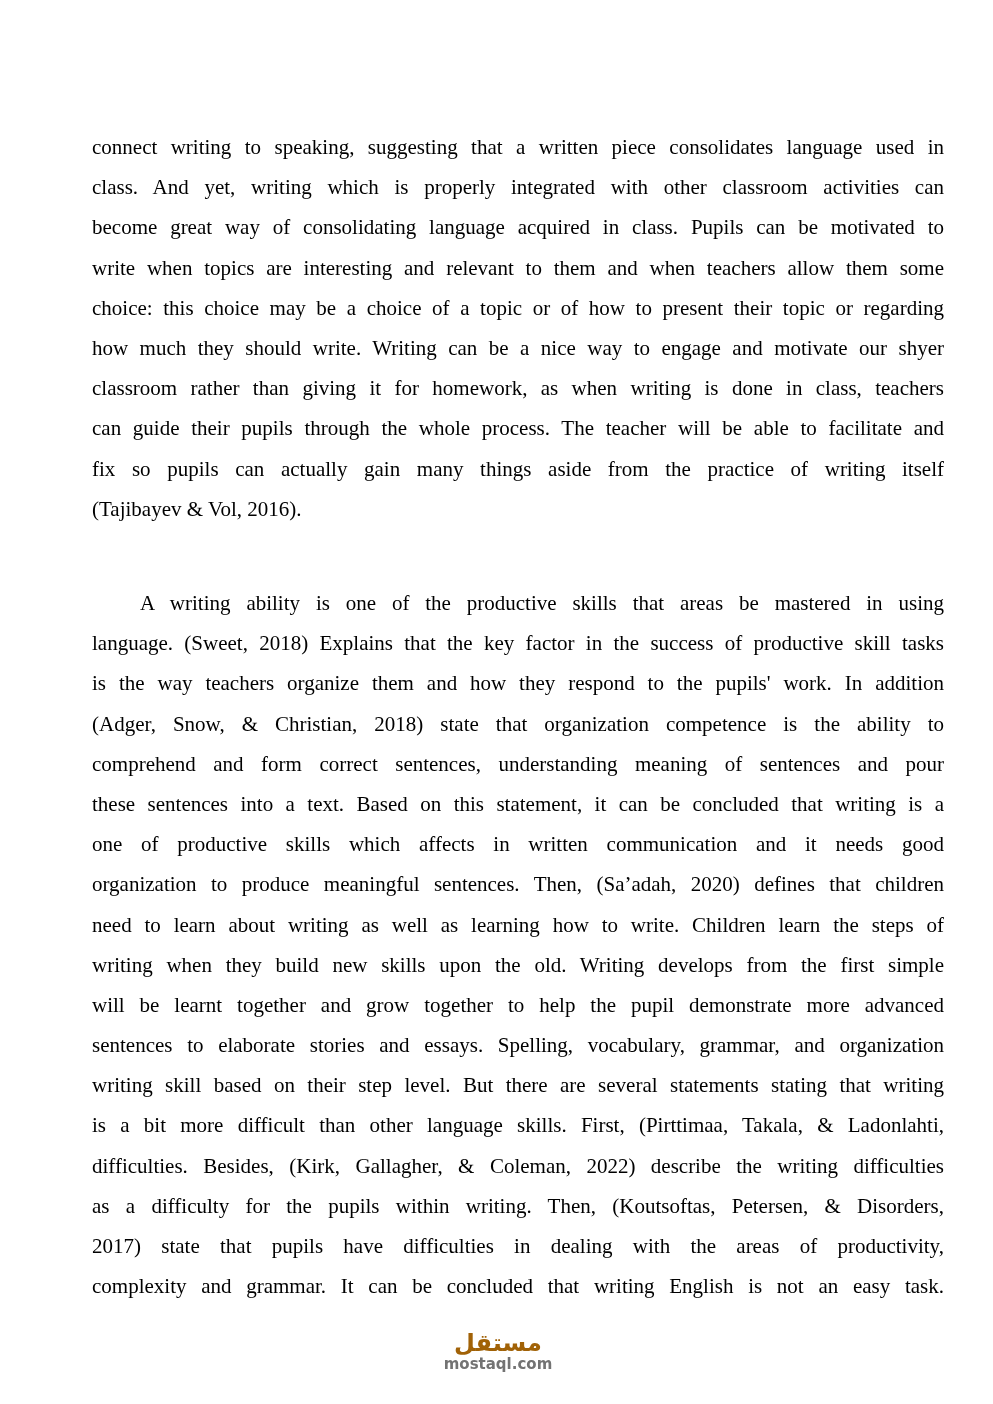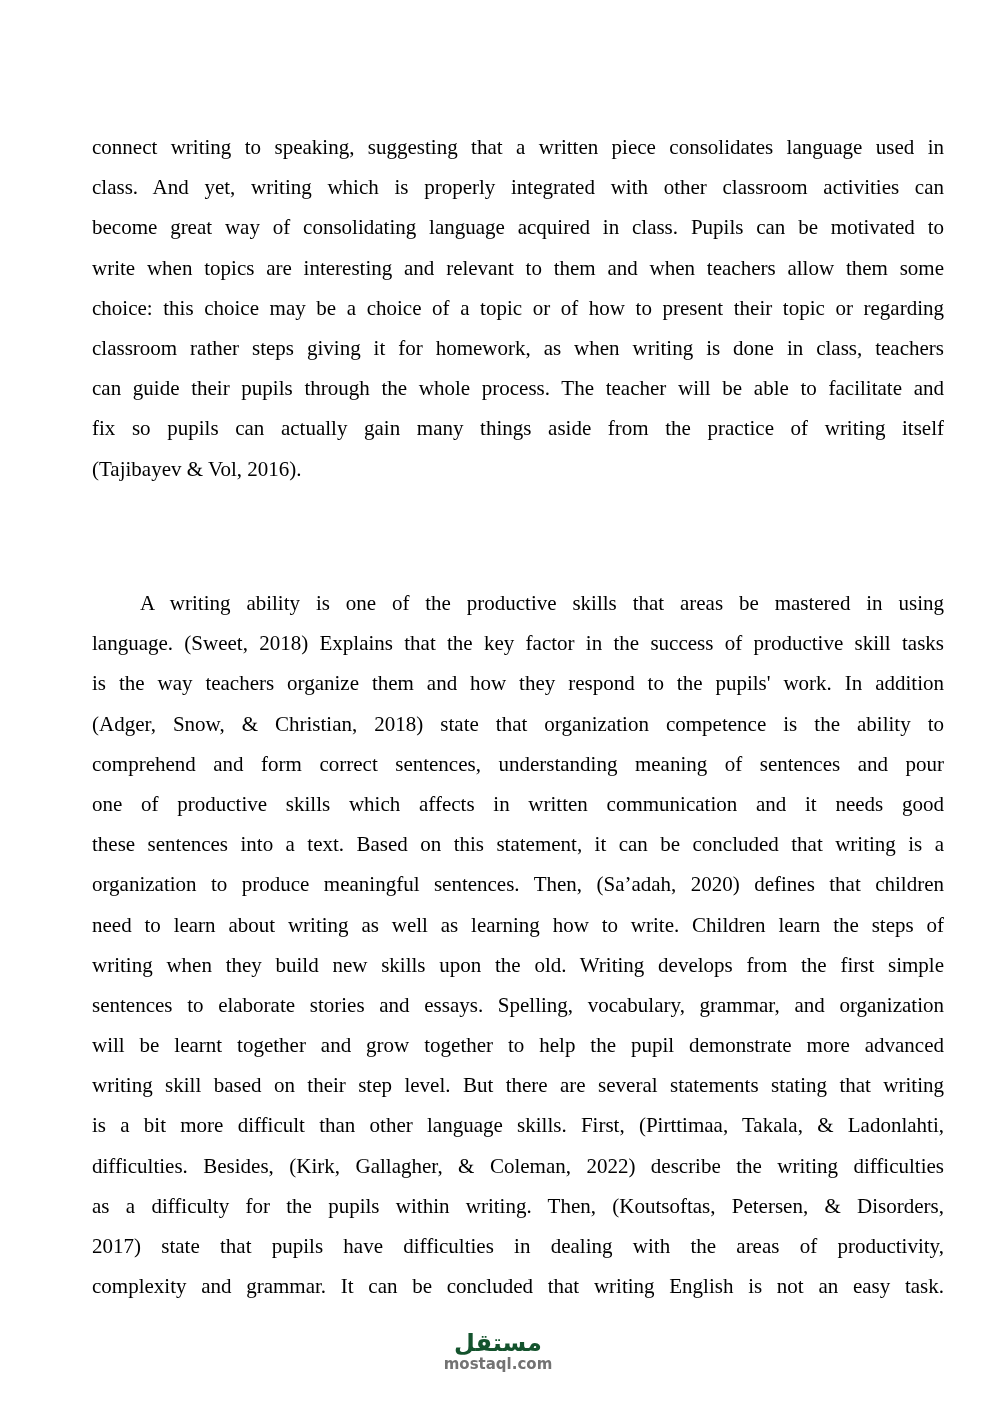--- a/index.html
+++ b/index.html
@@ -52,60 +52,61 @@
       text-align: center;
       color: #d4d4d4;
       font-family: "DejaVu Sans", sans-serif;
     }
     .watermark .logo {
       display: block;
       font-size: 24px;
       font-weight: bold;
       line-height: 26px;
       letter-spacing: 1px;
-      color: #14532d;
+      color: #a16207;
     }
     .watermark .url {
       display: block;
       font-size: 15px;
       font-weight: bold;
       line-height: 16px;
       color: #737373;
     }
   </style>
 </head>
 <body>
 
 <div class="page">
 
   <div class="text-block p1">
     <span class="line">connect writing to speaking, suggesting that a written piece consolidates language used in</span>
     <span class="line">class. And yet, writing which is properly integrated with other classroom activities can</span>
     <span class="line">become great way of consolidating language acquired in class. Pupils can be motivated to</span>
     <span class="line">write when topics are interesting and relevant to them and when teachers allow them some</span>
     <span class="line">choice: this choice may be a choice of a topic or of how to present their topic or regarding</span>
-    <span class="line">classroom rather steps giving it for homework, as when writing is done in class, teachers</span>
+    <span class="line">how much they should write. Writing can be a nice way to engage and motivate our shyer</span>
+    <span class="line">classroom rather than giving it for homework, as when writing is done in class, teachers</span>
     <span class="line">can guide their pupils through the whole process. The teacher will be able to facilitate and</span>
     <span class="line">fix so pupils can actually gain many things aside from the practice of writing itself</span>
     <span class="line last">(Tajibayev &amp; Vol, 2016).</span>
   </div>
 
   <div class="text-block p2">
     <span class="line">A writing ability is one of the productive skills that areas be mastered in using</span>
     <span class="line" style="text-indent:0">language. (Sweet, 2018) Explains that the key factor in the success of productive skill tasks</span>
     <span class="line" style="text-indent:0">is the way teachers organize them and how they respond to the pupils' work. In addition</span>
     <span class="line" style="text-indent:0">(Adger, Snow, &amp; Christian, 2018) state that organization competence is the ability to</span>
     <span class="line" style="text-indent:0">comprehend and form correct sentences, understanding meaning of sentences and pour</span>
+    <span class="line" style="text-indent:0">these sentences into a text. Based on this statement, it can be concluded that writing is a</span>
     <span class="line" style="text-indent:0">one of productive skills which affects in written communication and it needs good</span>
-    <span class="line" style="text-indent:0">these sentences into a text. Based on this statement, it can be concluded that writing is a</span>
     <span class="line" style="text-indent:0">organization to produce meaningful sentences. Then, (Sa’adah, 2020) defines that children</span>
     <span class="line" style="text-indent:0">need to learn about writing as well as learning how to write. Children learn the steps of</span>
     <span class="line" style="text-indent:0">writing when they build new skills upon the old. Writing develops from the first simple</span>
+    <span class="line" style="text-indent:0">will be learnt together and grow together to help the pupil demonstrate more advanced</span>
     <span class="line" style="text-indent:0">sentences to elaborate stories and essays. Spelling, vocabulary, grammar, and organization</span>
-    <span class="line" style="text-indent:0">will be learnt together and grow together to help the pupil demonstrate more advanced</span>
     <span class="line" style="text-indent:0">writing skill based on their step level. But there are several statements stating that writing</span>
     <span class="line" style="text-indent:0">is a bit more difficult than other language skills. First, (Pirttimaa, Takala, &amp; Ladonlahti,</span>
     <span class="line" style="text-indent:0">difficulties. Besides, (Kirk, Gallagher, &amp; Coleman, 2022) describe the writing difficulties</span>
     <span class="line" style="text-indent:0">as a difficulty for the pupils within writing. Then, (Koutsoftas, Petersen, &amp; Disorders,</span>
     <span class="line" style="text-indent:0">2017) state that pupils have difficulties in dealing with the areas of productivity,</span>
     <span class="line" style="text-indent:0">complexity and grammar. It can be concluded that writing English is not an easy task.</span>
   </div>
 
   <div class="watermark">
     <span class="logo">مستقل</span>

